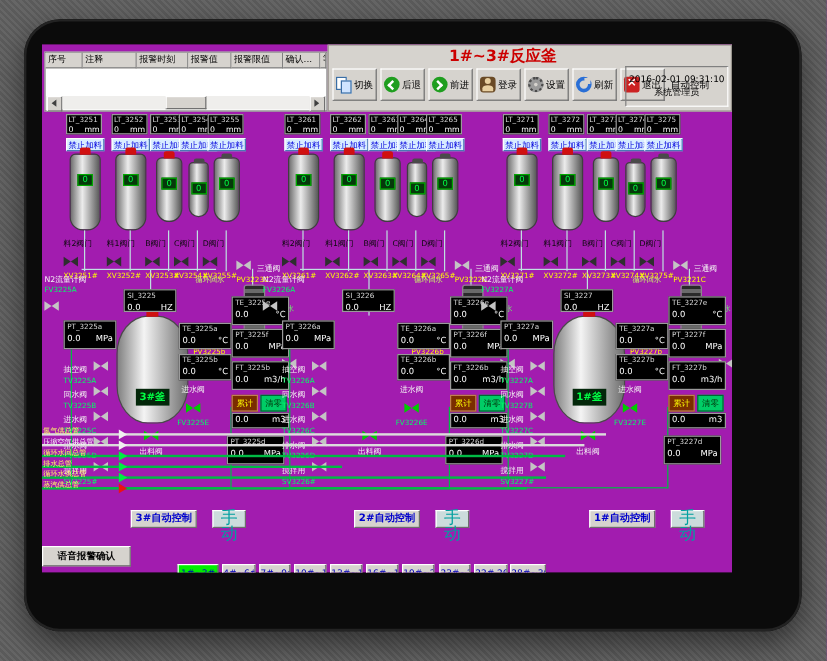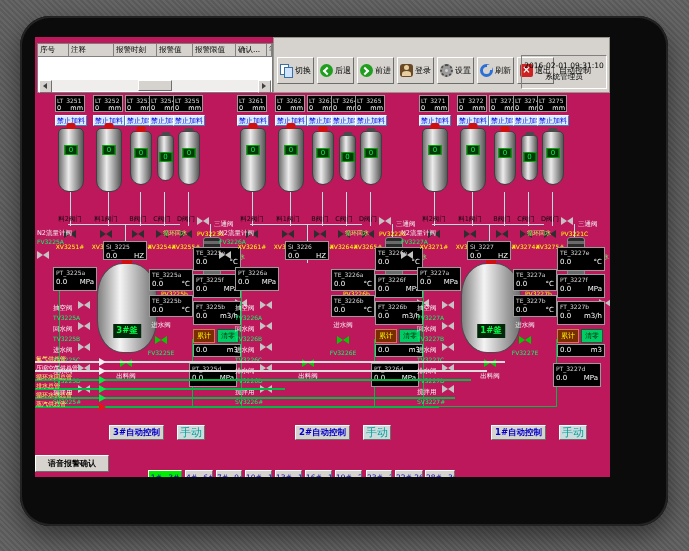--- a/index.html
+++ b/index.html
@@ -2,21 +2,21 @@
 <html><head>
 <meta charset="utf-8">
 <style>
   html,body{margin:0;padding:0}
   body{width:689px;height:551px;font-family:"DejaVu Sans",sans-serif;
        background:#606060;
        background-image:repeating-linear-gradient(45deg,rgba(255,255,255,.04) 0 2px,rgba(0,0,0,.05) 2px 4px);}
   .stage{position:relative;width:689px;height:551px;overflow:hidden}
   .bezel{position:absolute;left:20px;top:16px;width:648px;height:510px;background:#0b0b0b;
          border-radius:30px;box-shadow:inset 0 0 0 2px #232323,0 10px 26px rgba(0,0,0,.5);}
-  .screen{position:absolute;left:35px;top:37px;width:575px;height:440px;background:#be185d;overflow:hidden;
+  .screen{position:absolute;left:35px;top:37px;width:575px;height:440px;background:#a21caf;overflow:hidden;
           font-family:"DejaVu Sans",sans-serif;}
 
   
   .alarm-table{position:absolute;left:2px;top:6px;width:234px;height:48px;background:#fff;border:1px solid #7c7c7c}
   .at-headers{display:flex;height:13px}
   .at-th{flex:none;background:#d6d3ce;border-right:1px solid #808080;border-bottom:1px solid #808080;
          font-size:7.5px;color:#000;padding:1px 0 0 2px;white-space:nowrap;overflow:hidden;position:relative}
   .at-th:last-child{flex:1}
   .at-scroll{position:absolute;left:1px;right:1px;bottom:1px;height:11px;background:#e9e7e3;display:flex}
   .sb-btn{flex:none;width:11px;height:11px;background:#d6d3ce;border:1px solid;border-color:#fff #707070 #707070 #fff;position:relative}
@@ -67,21 +67,21 @@
         background:linear-gradient(90deg,#707070,#ececec 40%,#585858)}
   .hv2 .tank{width:20px;height:52px;top:36px;left:5px}
   .hv3 .tank{width:15px;height:44px;top:40px;left:8px}
   .hv4 .tank{width:20px;height:52px;top:36px;left:5px}
   .cap{position:absolute;top:-6px;left:50%;transform:translateX(-50%);width:9px;height:6px;background:#d01010;border-radius:2px 2px 0 0}
   .hv3 .cap,.hv4 .cap{background:#4a4a4a;height:4px;top:-4px}
   .lvl{position:absolute;left:50%;top:16px;transform:translateX(-50%);width:13px;height:10px;background:#06380b;border:1px solid #00aa00;
        color:#00ff44;font-size:7px;text-align:center;line-height:9px;box-sizing:border-box}
 
   .g-valves{position:absolute;left:0;top:104px;width:160px;height:30px}
-  .vcol{position:absolute;top:16px;width:34px;text-align:center}
+  .vcol{position:absolute;top:0;width:34px;}
   .vlabel{font-size:6.5px;color:#0a0a0a;white-space:nowrap}
   .ytag{font-size:6px;color:#ffff00;white-space:nowrap}
   .gtag{font-size:6px;color:#00ff66;white-space:nowrap}
   .wlabel{font-size:6.5px;color:#f2f2f2;white-space:nowrap}
 
   .bowtie{position:relative;display:inline-block;width:12px;height:9px;vertical-align:middle}
   .bowtie::before{content:"";position:absolute;left:0;top:0;border-top:4.5px solid transparent;border-bottom:4.5px solid transparent;border-left:6px solid #c4c4c4}
   .bowtie::after{content:"";position:absolute;right:0;top:0;border-top:4.5px solid transparent;border-bottom:4.5px solid transparent;border-right:6px solid #c4c4c4}
   .bowtie.dark::before{border-left-color:#2e2e2e}.bowtie.dark::after{border-right-color:#2e2e2e}
   .bowtie.green::before{border-left-color:#00cc00}.bowtie.green::after{border-right-color:#00cc00}
@@ -129,21 +129,21 @@
   .mains{position:absolute;left:0;top:320px;width:575px;height:54px}
   .ph{position:absolute;left:0;width:100%;height:9px}
   .ph-line{position:absolute;left:0;top:4px;height:2px}
   .ph-label{position:absolute;left:1px;top:-2px;font-size:6px;white-space:nowrap;z-index:2}
   .ph-arrow{position:absolute;left:64px;top:1px;width:0;height:0;border-top:4px solid transparent;border-bottom:4px solid transparent}
 
   
   .auto-btn{position:absolute;top:330px;height:15px;background:#d6d3ce;border:1px solid;border-color:#fff #6d6d6d #6d6d6d #fff;
             color:#0000cc;font-size:8.5px;font-weight:bold;line-height:13px;padding:0 3px;white-space:nowrap;box-sizing:border-box}
   .manual-btn{position:absolute;top:330px;width:28px;height:15px;background:#ccdcdc;border:1px solid;border-color:#fff #6d6d6d #6d6d6d #fff;
-            color:#00a0a0;font-size:11px;line-height:13px;text-align:center;box-sizing:border-box}
+            color:#00a0a0;font-size:14px;line-height:13px;text-align:center;box-sizing:border-box}
   .voice-btn{position:absolute;left:0;top:418px;width:74px;height:17px;background:#d6d3ce;border:1px solid;border-color:#fff #6d6d6d #6d6d6d #fff;
             font-size:8px;font-weight:bold;color:#000;text-align:center;line-height:15px;box-sizing:border-box;white-space:nowrap;overflow:hidden}
   .ranges{position:absolute;left:0;top:421px;width:575px;height:15px}
   .range-btn{position:absolute;top:12px;height:14px;background:#d6d3ce;border:1px solid;border-color:#fff #6d6d6d #6d6d6d #fff;
             color:#0000bb;font-size:7.5px;text-align:center;line-height:13px;box-sizing:border-box;white-space:nowrap;overflow:hidden}
   .range-btn.active{background:#00ee00}
 </style>
 </head>
 <body>
 
@@ -164,20 +164,21 @@
       <div class="at-scroll">
         <div class="sb-btn sb-left"></div>
         <div class="sb-track">
           <div class="sb-thumb"></div>
         </div>
         <div class="sb-btn sb-right"></div>
       </div>
     </div>
 
     <div class="top-panel">
+      <div class="hmi-title">1#~3#反应釜</div>
       <div class="tb-row">
           <div class="tb-btn">
     <span class="tb-icon ic-switch"></span>
     <span>切换</span>
   </div>
           <div class="tb-btn">
     <span class="tb-icon ic-back"></span>
     <span>后退</span>
   </div>
           <div class="tb-btn">

